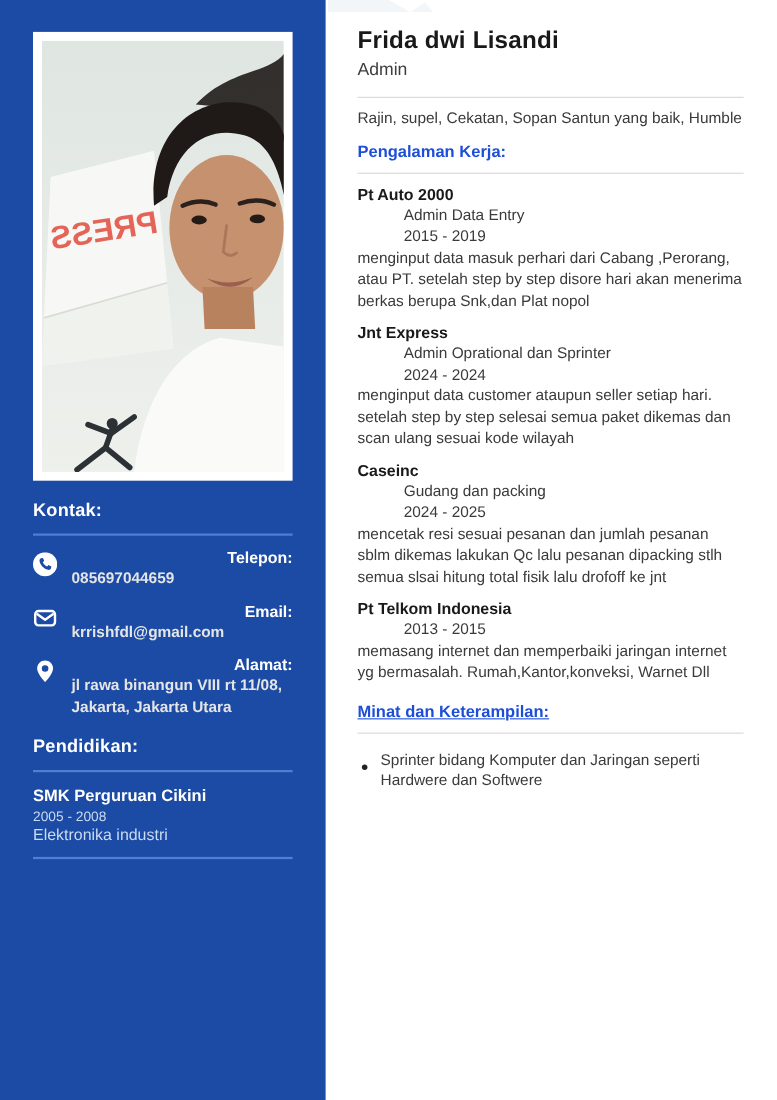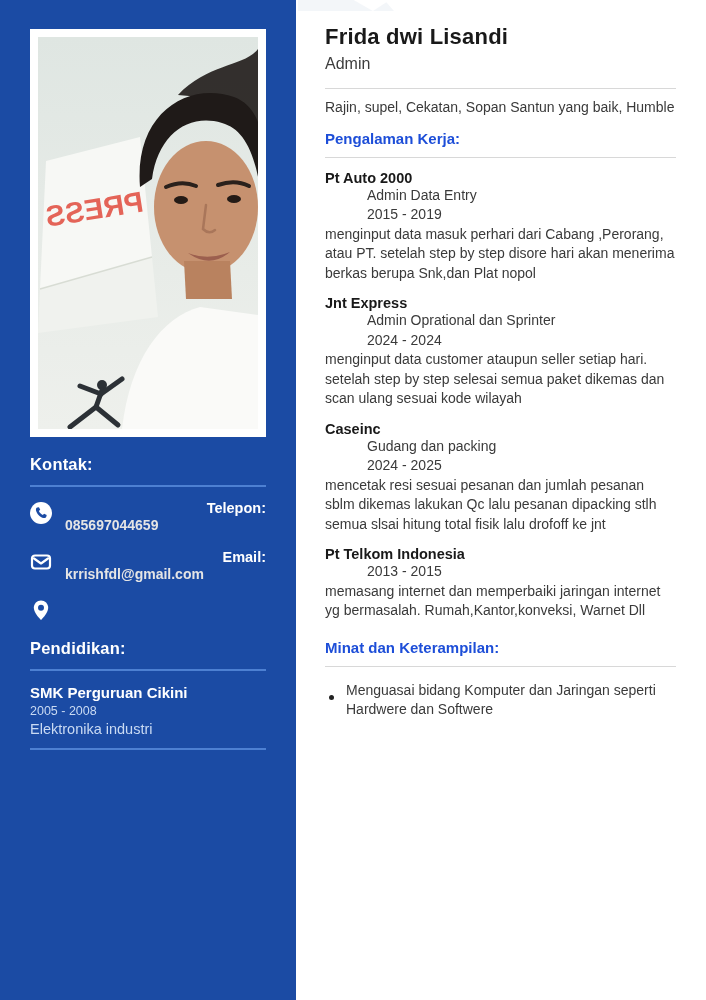--- a/index.html
+++ b/index.html
@@ -49,21 +49,21 @@
   .job-title { font-size:16px; color:#3d3d3d; margin-top:5px; }
   .main-rule { height:1px; background:#d8d8d8; border:none; }
   .rule-1 { margin-top:15px; }
   .summary { font-size:14px; line-height:19.5px; margin-top:9px; color:#3a3a3a; }
   .section-heading { font-size:15px; font-weight:700; color:#1d4ed8; margin-top:12px; }
   .rule-2 { margin-top:10px; }
   .job { margin-top:12px; }
   .job-company { font-size:14.5px; font-weight:700; color:#191919; }
   .job-role, .job-period { font-size:14px; line-height:19.5px; color:#3a3a3a;margin-left:42px; }
   .job-desc { font-size:14px; line-height:19.5px; color:#3a3a3a; }
-  .skills-heading { margin-top:18px; }
+  .skills-heading { margin-top:18px;text-decoration:underline; }
   .bullet-item { display:flex; gap:12px; margin-top:14px; }
   .bullet-dot {
     flex:0 0 5px; width:5px; height:5px; border-radius:50%;
     background:#222222; margin-top:14px; margin-left:4px;
   }
   .bullet-text { font-size:14px; line-height:19.5px; color:#3a3a3a; }
 </style>
 </head>
 <body>
 
@@ -137,20 +137,24 @@
           <div class="contact-label">Email:</div>
           <div class="contact-value">krrishfdl@gmail.com</div>
         </div>
       </div>
 
       <div class="contact-row">
         <svg class="contact-icon" viewBox="0 0 22 22">
           <path d="M11 1.5 C7 1.5 3.8 4.7 3.8 8.7 C3.8 14 11 21 11 21 C11 21 18.2 14 18.2 8.7 C18.2 4.7 15 1.5 11 1.5 Z" fill="#ffffff"></path>
           <circle cx="11" cy="8.7" r="3" fill="#1b4ba4"></circle>
         </svg>
+        <div class="contact-texts">
+          <div class="contact-label">Alamat:</div>
+          <div class="contact-value">jl rawa binangun VIII rt 11/08, Jakarta, Jakarta Utara</div>
+        </div>
       </div>
     </section>
 
     <section>
       <h2 class="side-heading">Pendidikan:</h2>
       <hr class="side-rule">
       <div class="edu-school">SMK Perguruan Cikini</div>
       <div class="edu-period">2005 - 2008</div>
       <div class="edu-major">Elektronika industri</div>
     </section>
@@ -197,17 +201,17 @@
       <div class="job-company">Pt Telkom Indonesia</div>
       <div class="job-period">2013 - 2015</div>
       <div class="job-desc">memasang internet dan memperbaiki jaringan internet yg bermasalah. Rumah,Kantor,konveksi, Warnet Dll</div>
     </div>
 
     <h2 class="section-heading skills-heading">Minat dan Keterampilan:</h2>
     <hr class="main-rule rule-2">
 
     <div class="bullet-item">
       <span class="bullet-dot"></span>
-      <span class="bullet-text">Menguasai bidang Komputer dan Jaringan seperti Hardwere dan Softwere</span>
+      <span class="bullet-text">Sprinter bidang Komputer dan Jaringan seperti Hardwere dan Softwere</span>
     </div>
   </main>
 
 </div>
 
 </body></html>

